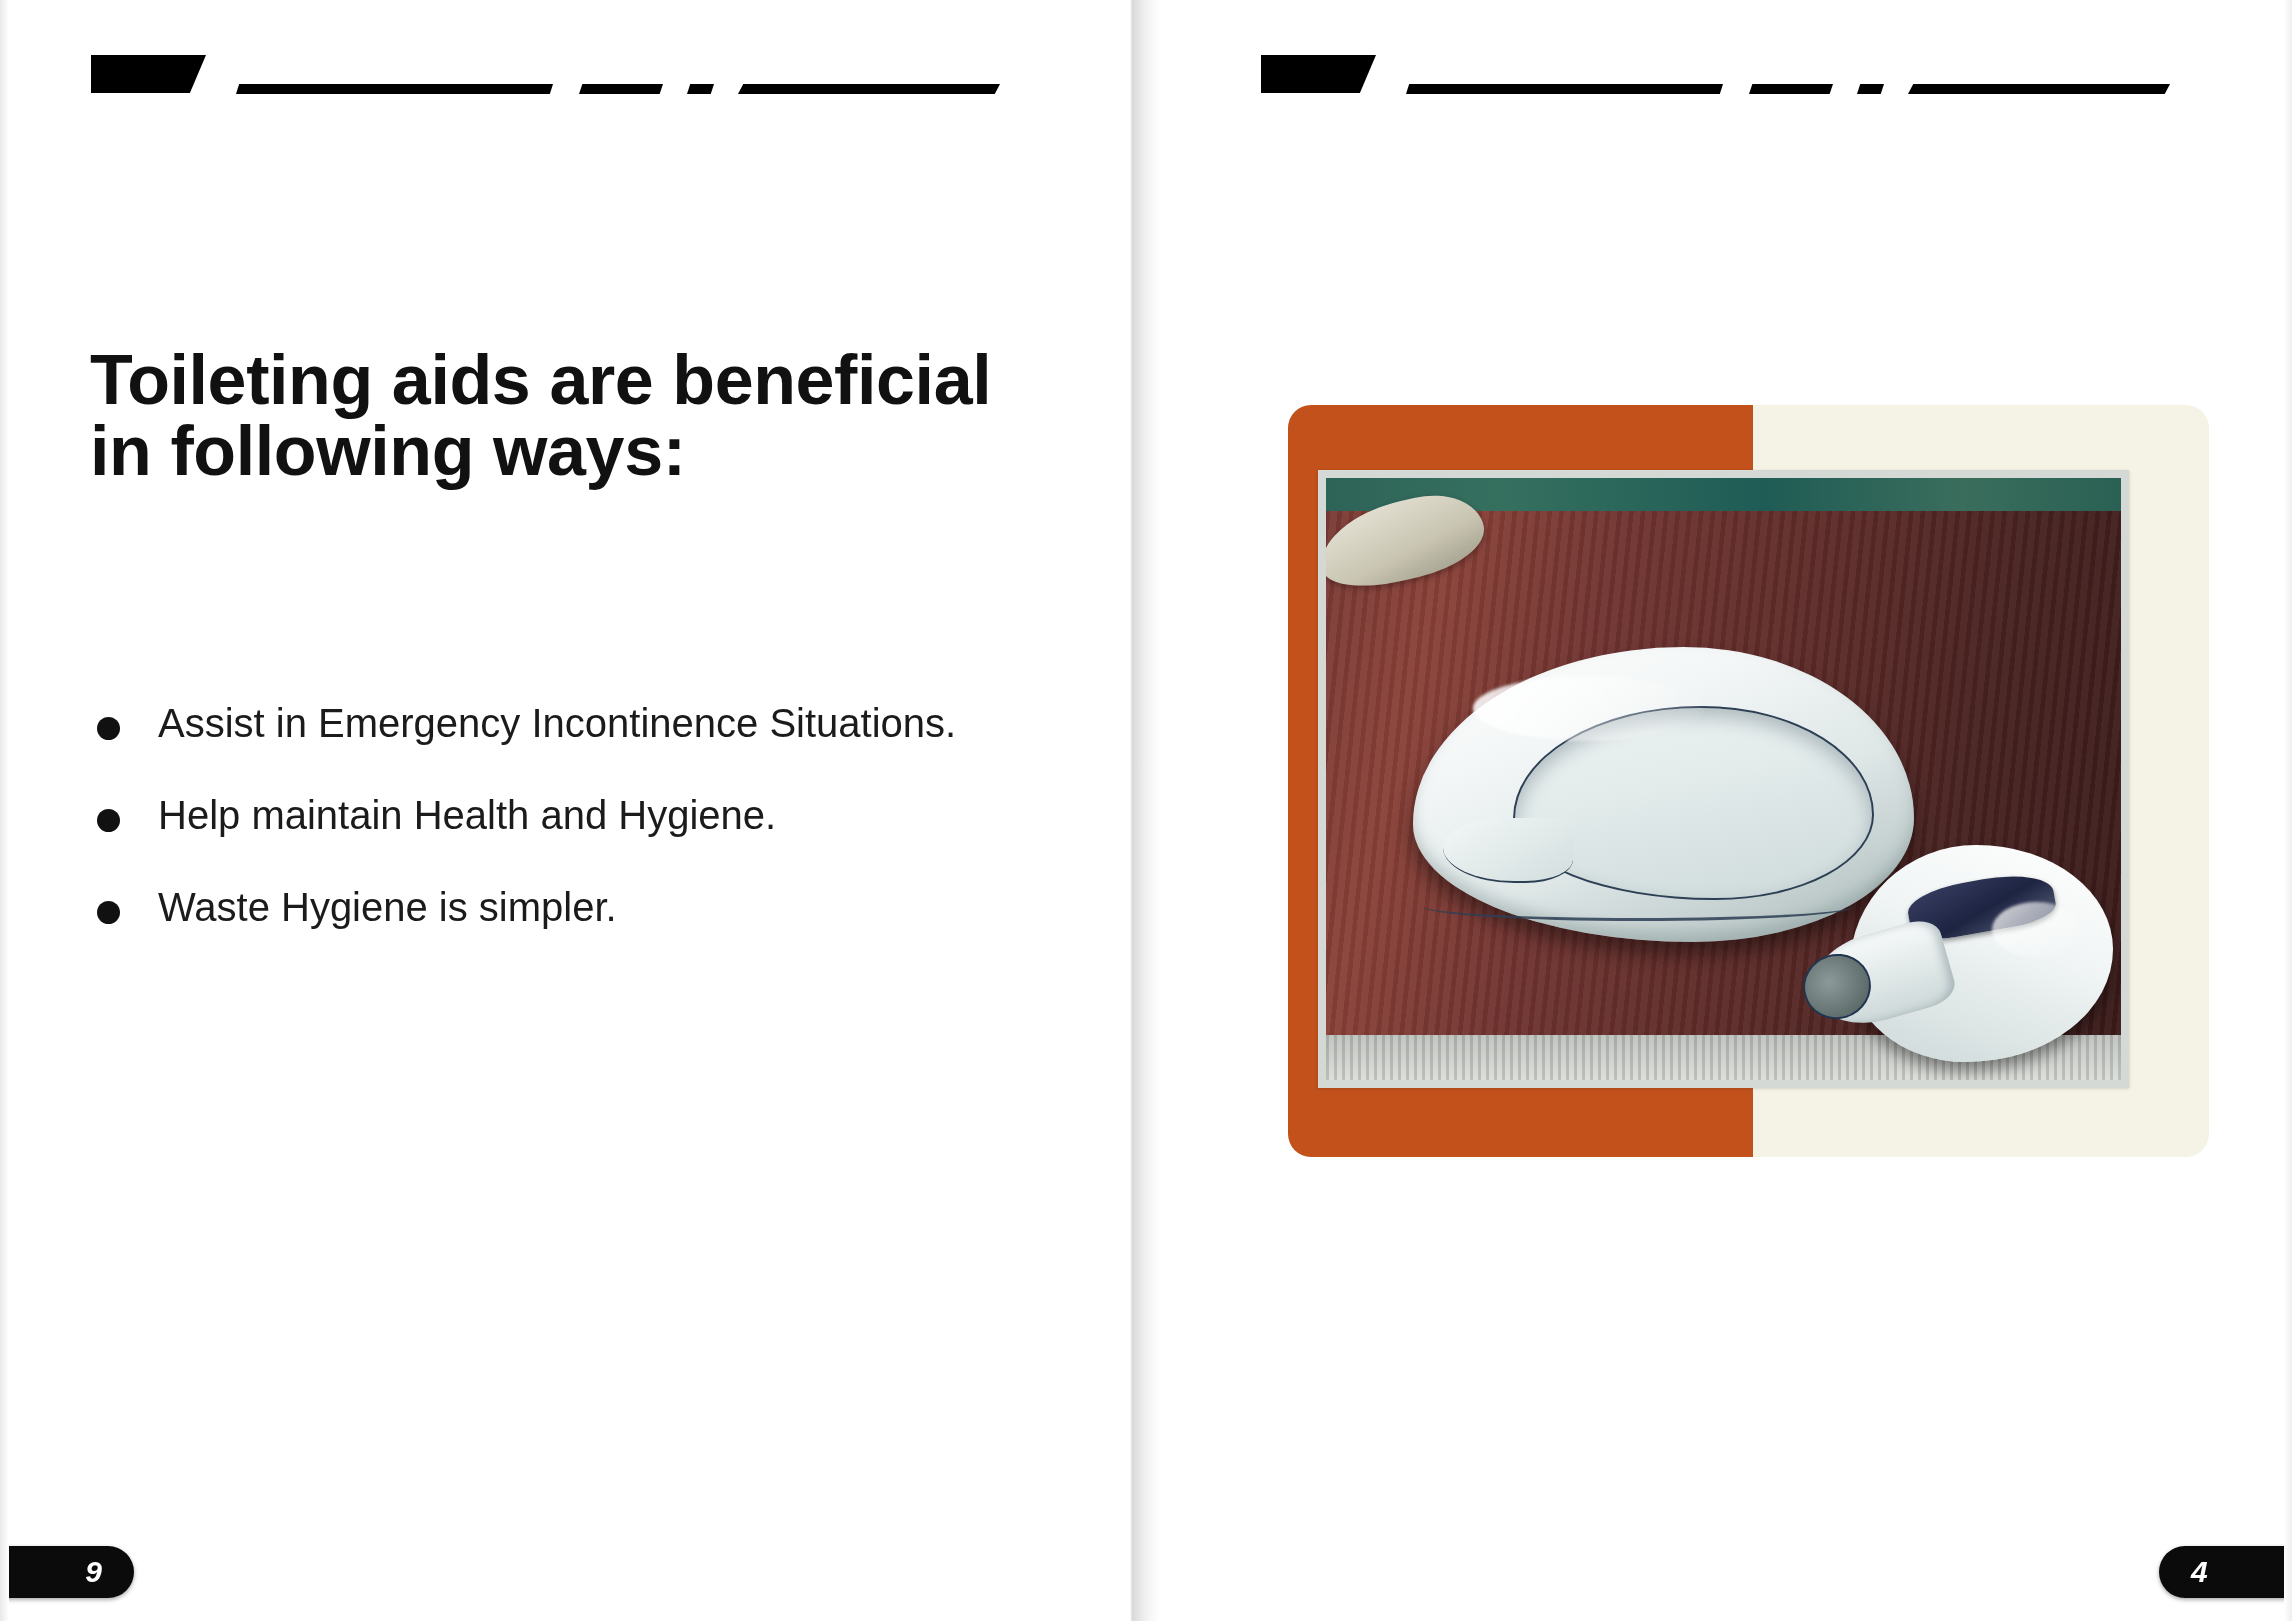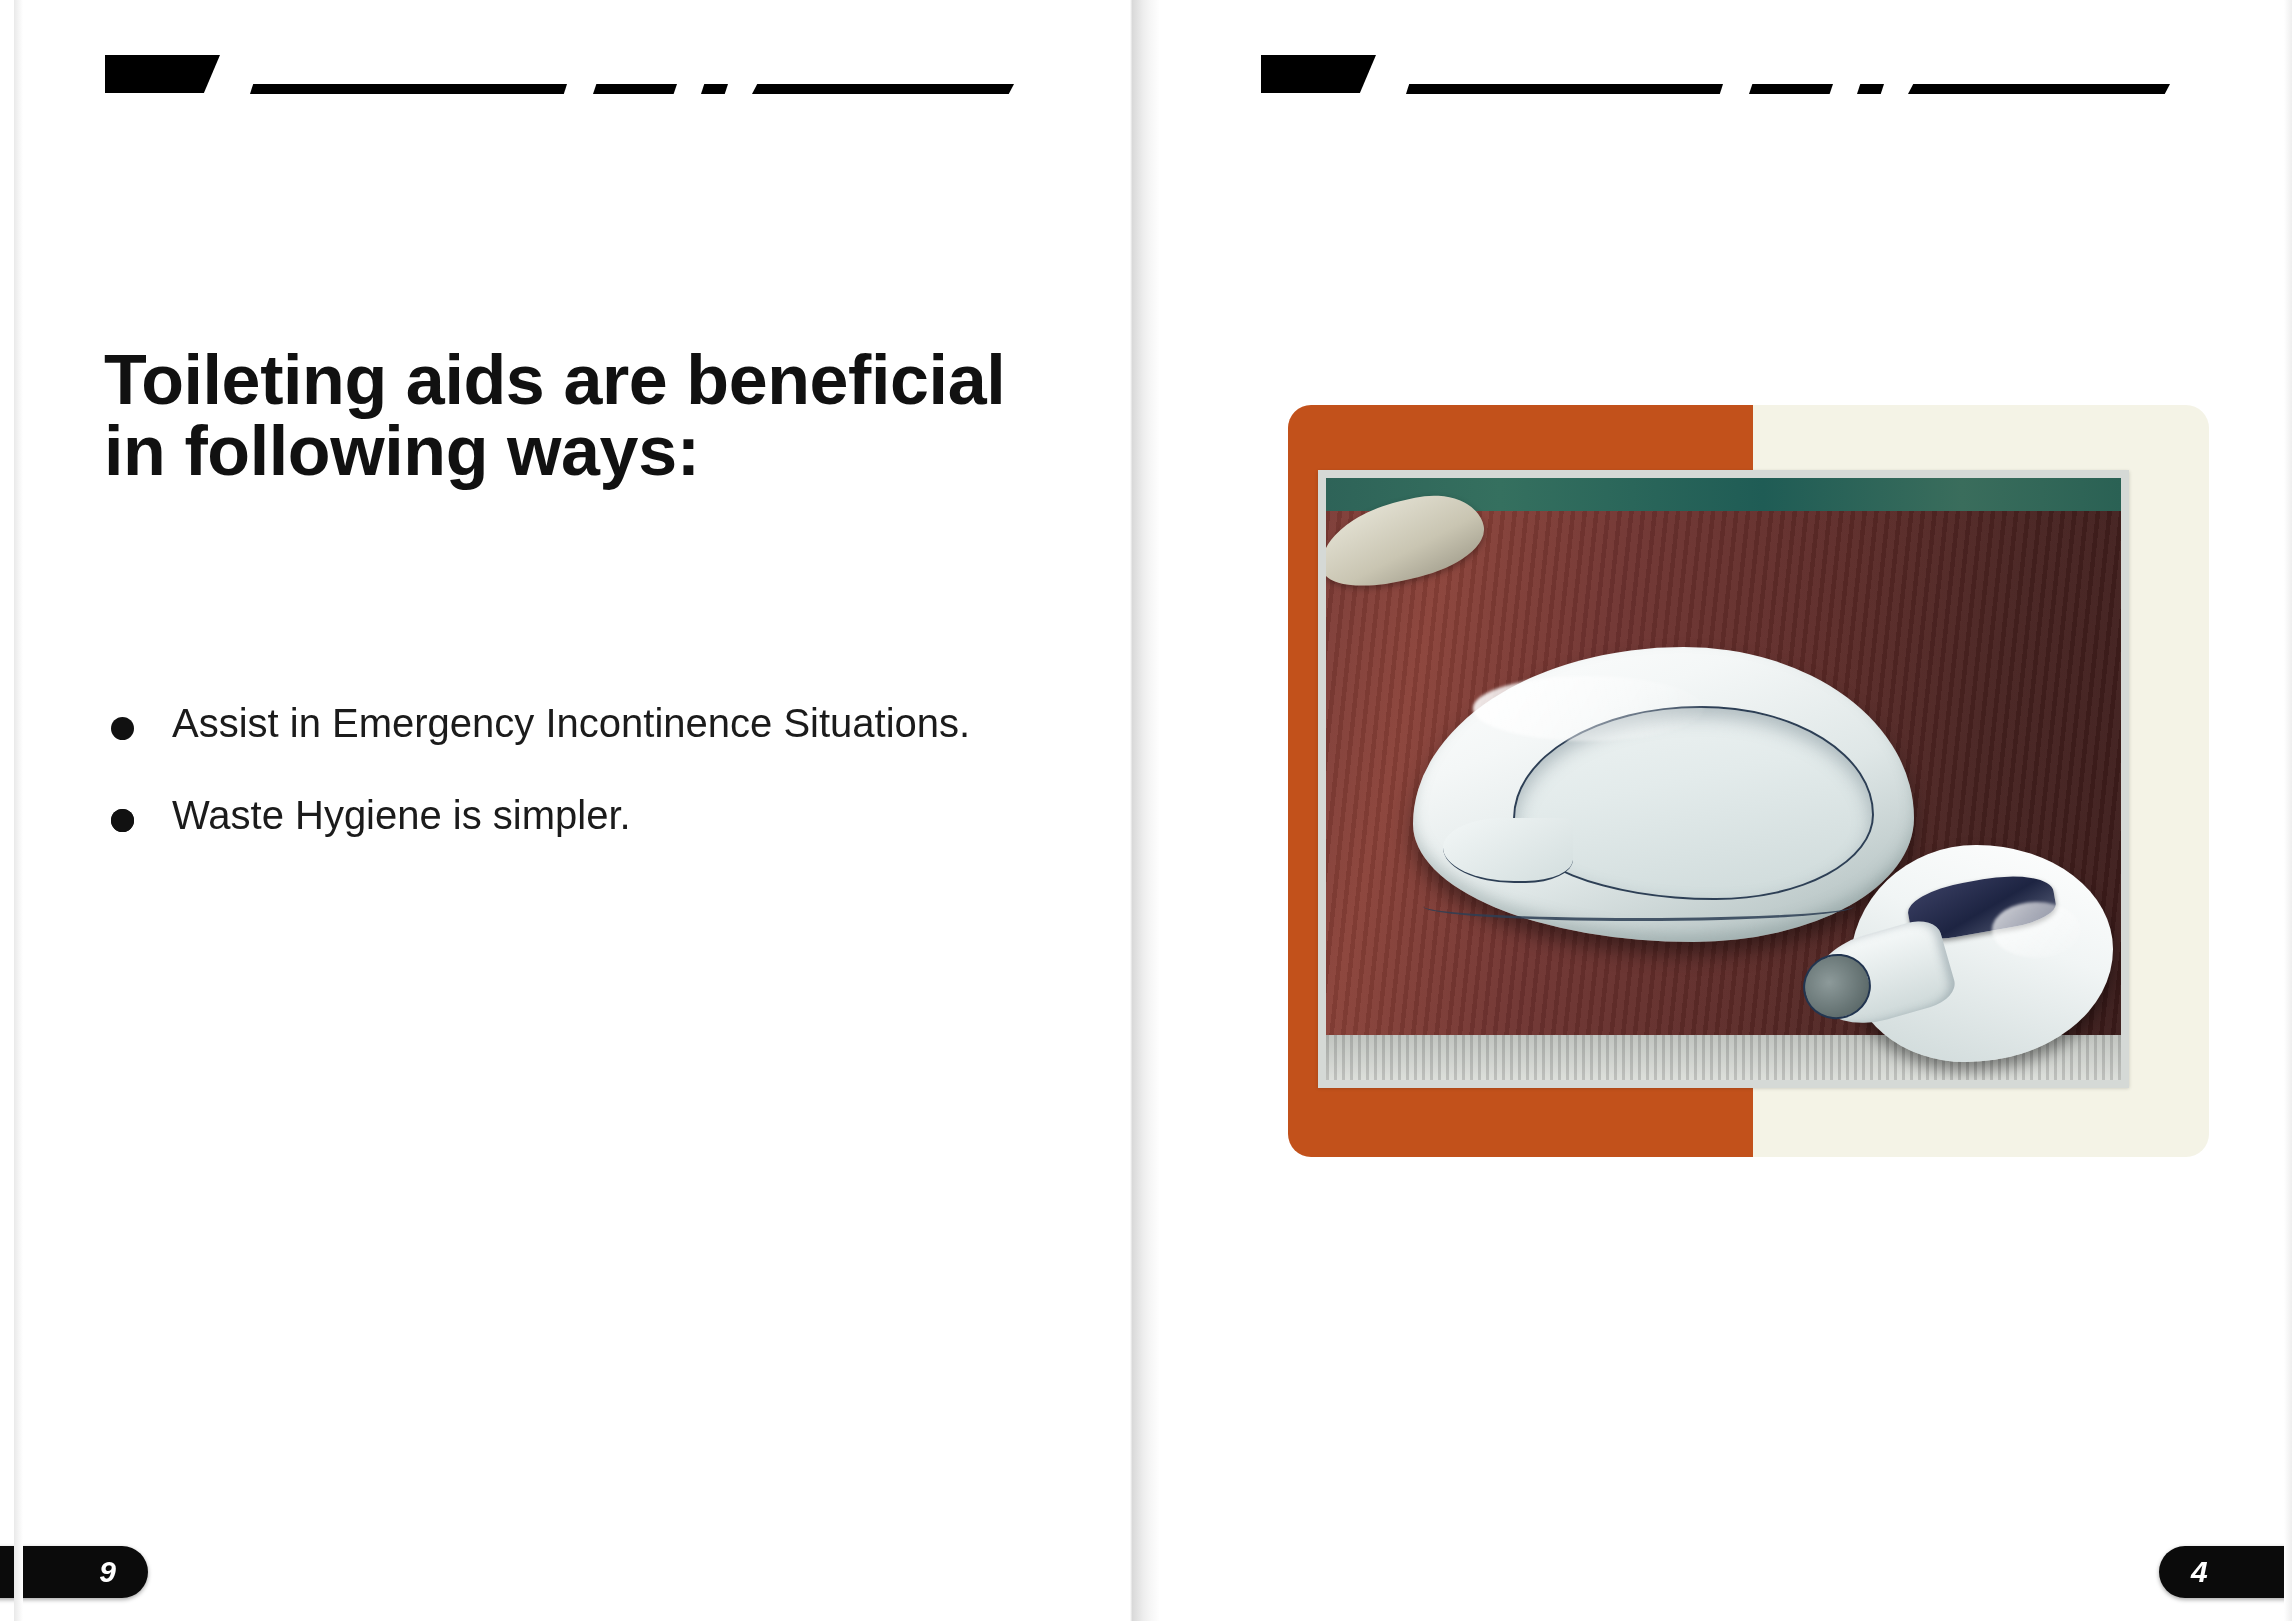--- a/index.html
+++ b/index.html
@@ -8,21 +8,21 @@
   body {
     background:#ffffff;
     font-family:"Liberation Sans", sans-serif;
     overflow:hidden;
     position:relative;
   }
   .spread { position:absolute; inset:0; }
 
   
   .page { position:absolute; top:0; height:1621px; background:#ffffff; }
-  .page-left  { left:0;    width:1134px;margin-left:14px; }
+  .page-left  { left:0;    width:1134px; }
   .page-right { left:1159px; width:1134px; }
 
   
   .page-left::after {
     content:""; position:absolute; top:0; bottom:0; left:0; width:9px;
     background:linear-gradient(to right,#e9e9e9,#ffffff);
   }
   .page-right::after {
     content:""; position:absolute; top:0; bottom:0; right:0; width:9px;
     background:linear-gradient(to left,#ececec,#ffffff);
@@ -222,20 +222,21 @@
 
     <h1 class="slide-title">Toileting aids are beneficial in following ways:</h1>
 
     <div class="bullet-list">
       <div class="bullet-item">
         <span class="bullet-dot"></span>
         <span>Assist in Emergency Incontinence Situations.</span>
       </div>
       <div class="bullet-item">
         <span class="bullet-dot"></span>
+        <span>Help maintain Health and Hygiene.</span>
       </div>
       <div class="bullet-item">
         <span class="bullet-dot"></span>
         <span>Waste Hygiene is simpler.</span>
       </div>
     </div>
 
     <div class="page-num left-pill">
       <span>9</span>
     </div>

